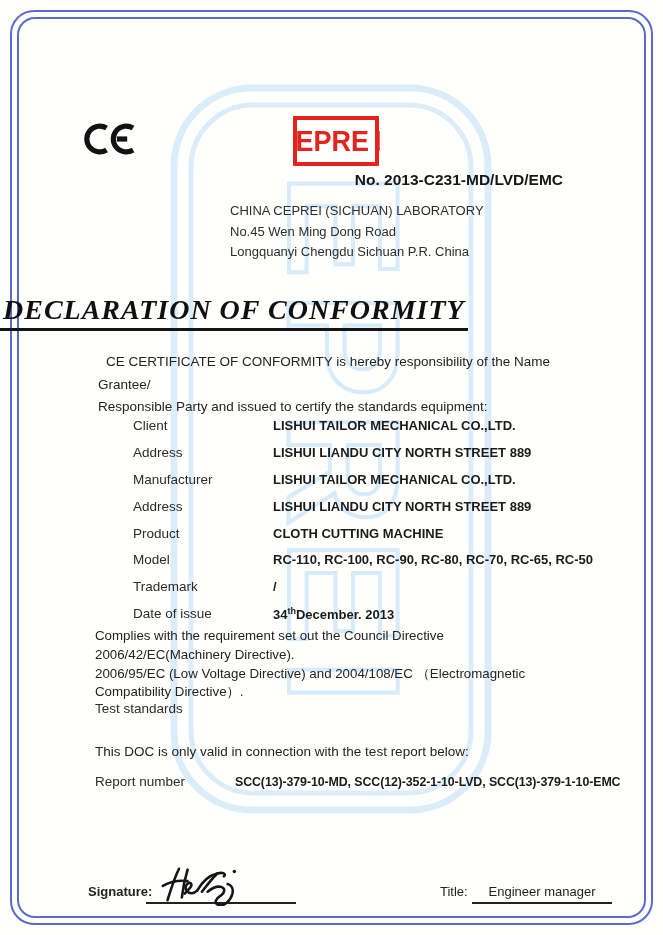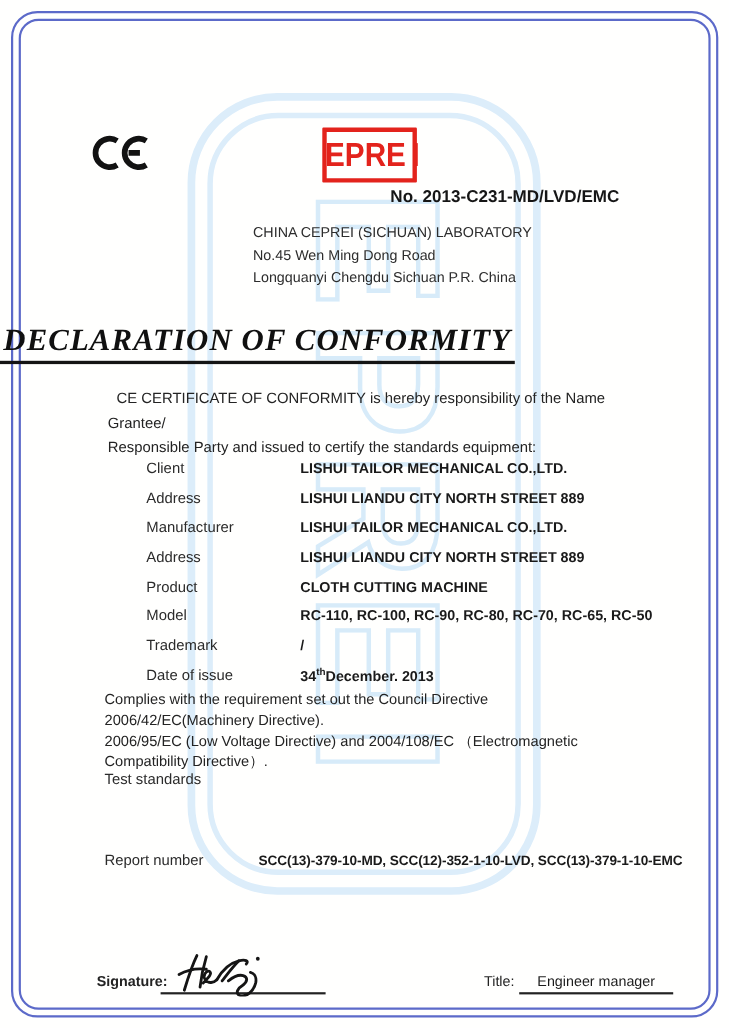--- a/index.html
+++ b/index.html
@@ -129,20 +129,21 @@
   </div>
 
   <div class="abs compliance">
     <div>Complies with the requirement set out the Council Directive 2006/42/EC(Machinery Directive).</div>
     <div>2006/95/EC (Low Voltage Directive) and 2004/108/EC （Electromagnetic</div>
     <div>Compatibility Directive）.</div>
   </div>
 
   <div class="abs ts-label">Test standards</div>
 
+  <div class="abs doc-note">This DOC is only valid in connection with the test report below:</div>
 
   <div class="abs rep-label">Report number</div>
   <div class="abs rep-value">SCC(13)-379-10-MD, SCC(12)-352-1-10-LVD, SCC(13)-379-1-10-EMC</div>
 
   <div class="abs sig-label">Signature:</div>
   <div class="abs sig-line"></div>
   <svg class="abs sig-svg" width="105" height="44" viewBox="0 0 110 46">
     <g fill="none" stroke="#151515" stroke-width="2.7" stroke-linecap="round">
       <path d="M10,40 C13,30 17,17 22,7"></path>
       <path d="M5,25 C14,20 24,19 31,20"></path>

